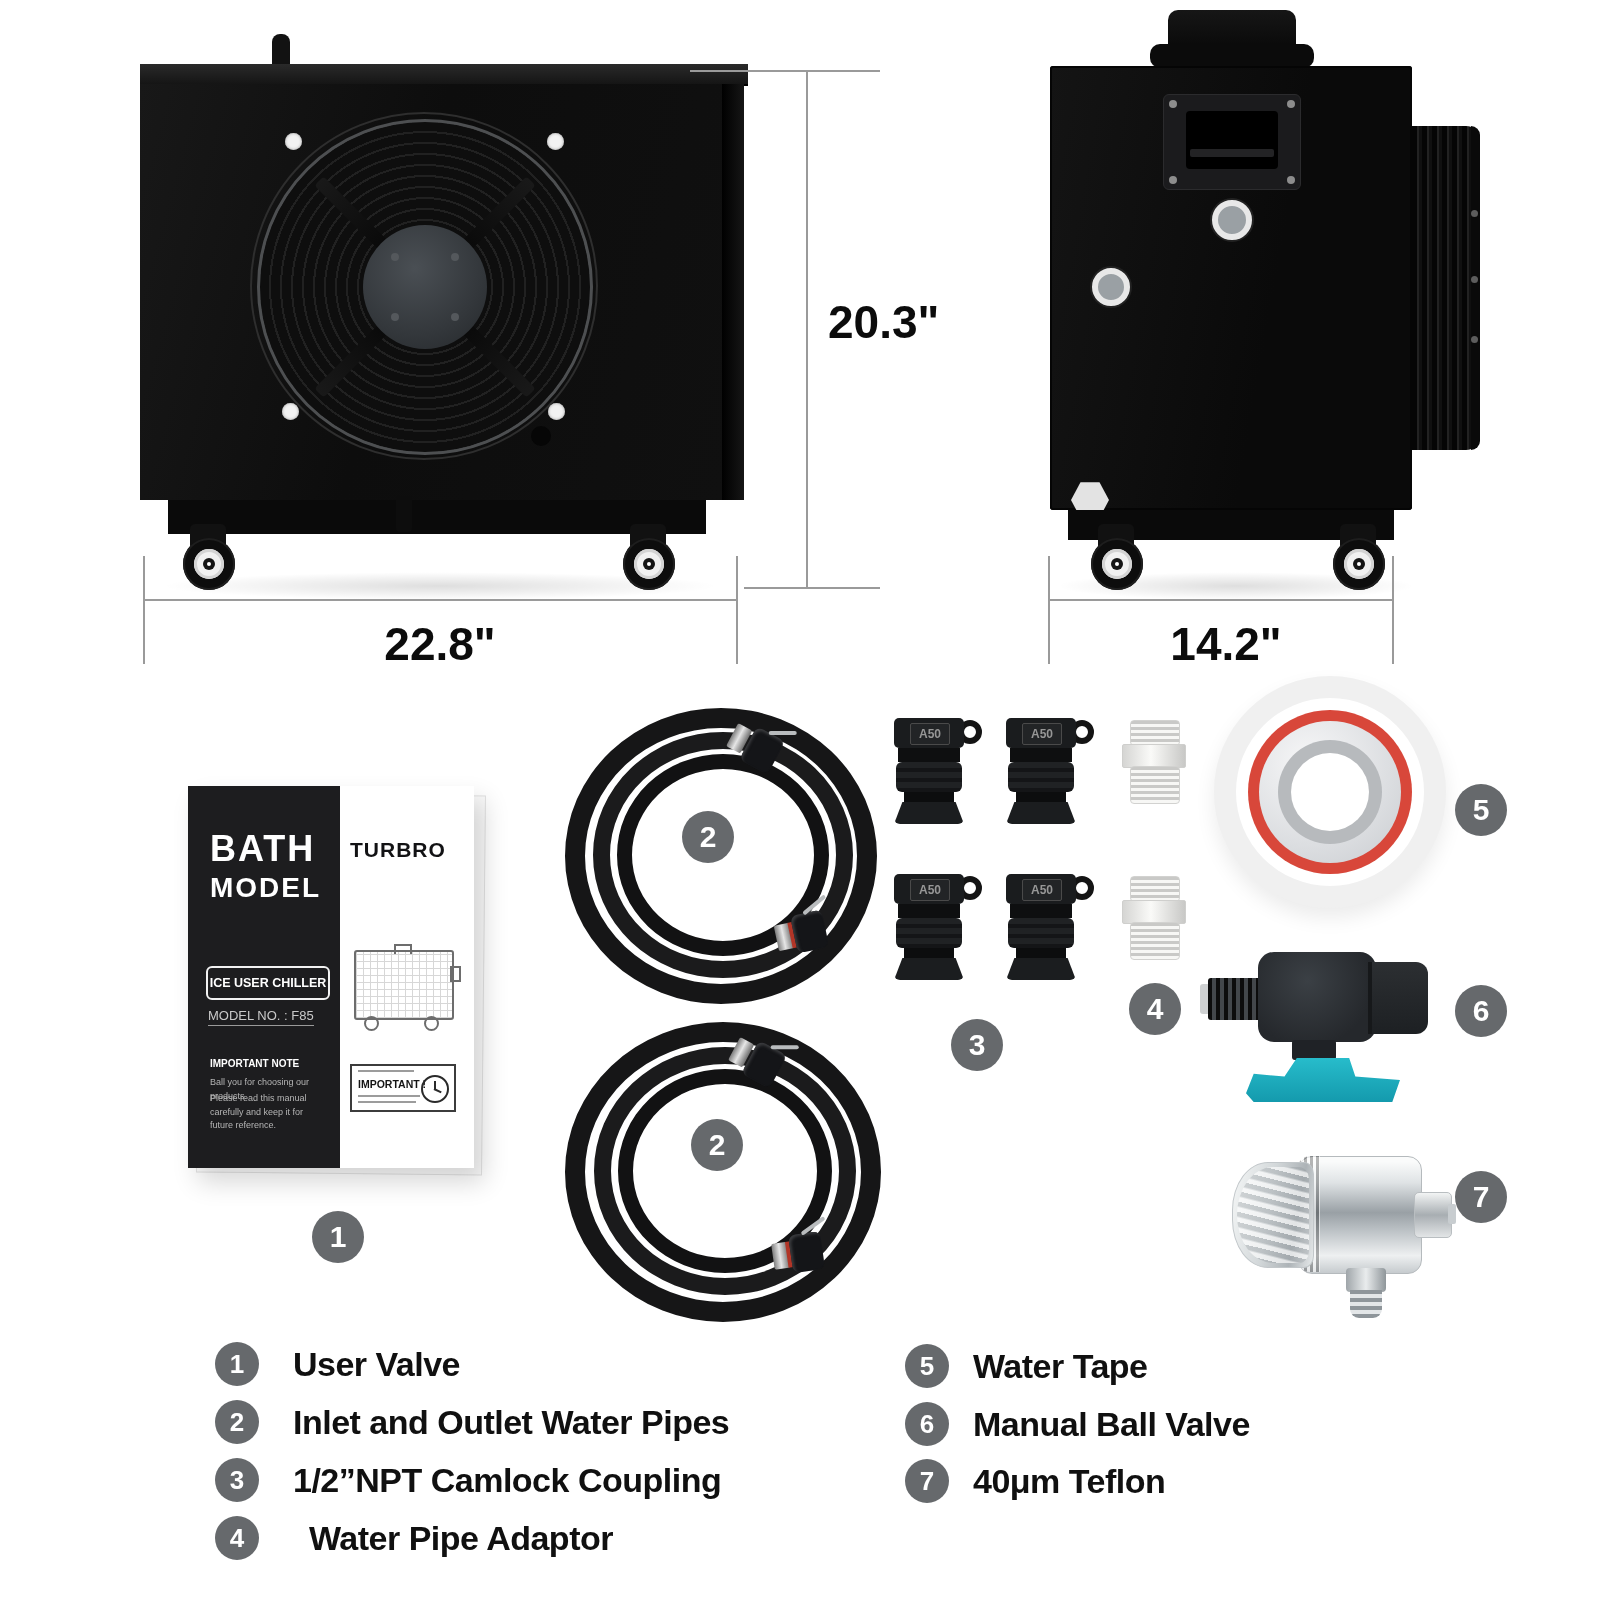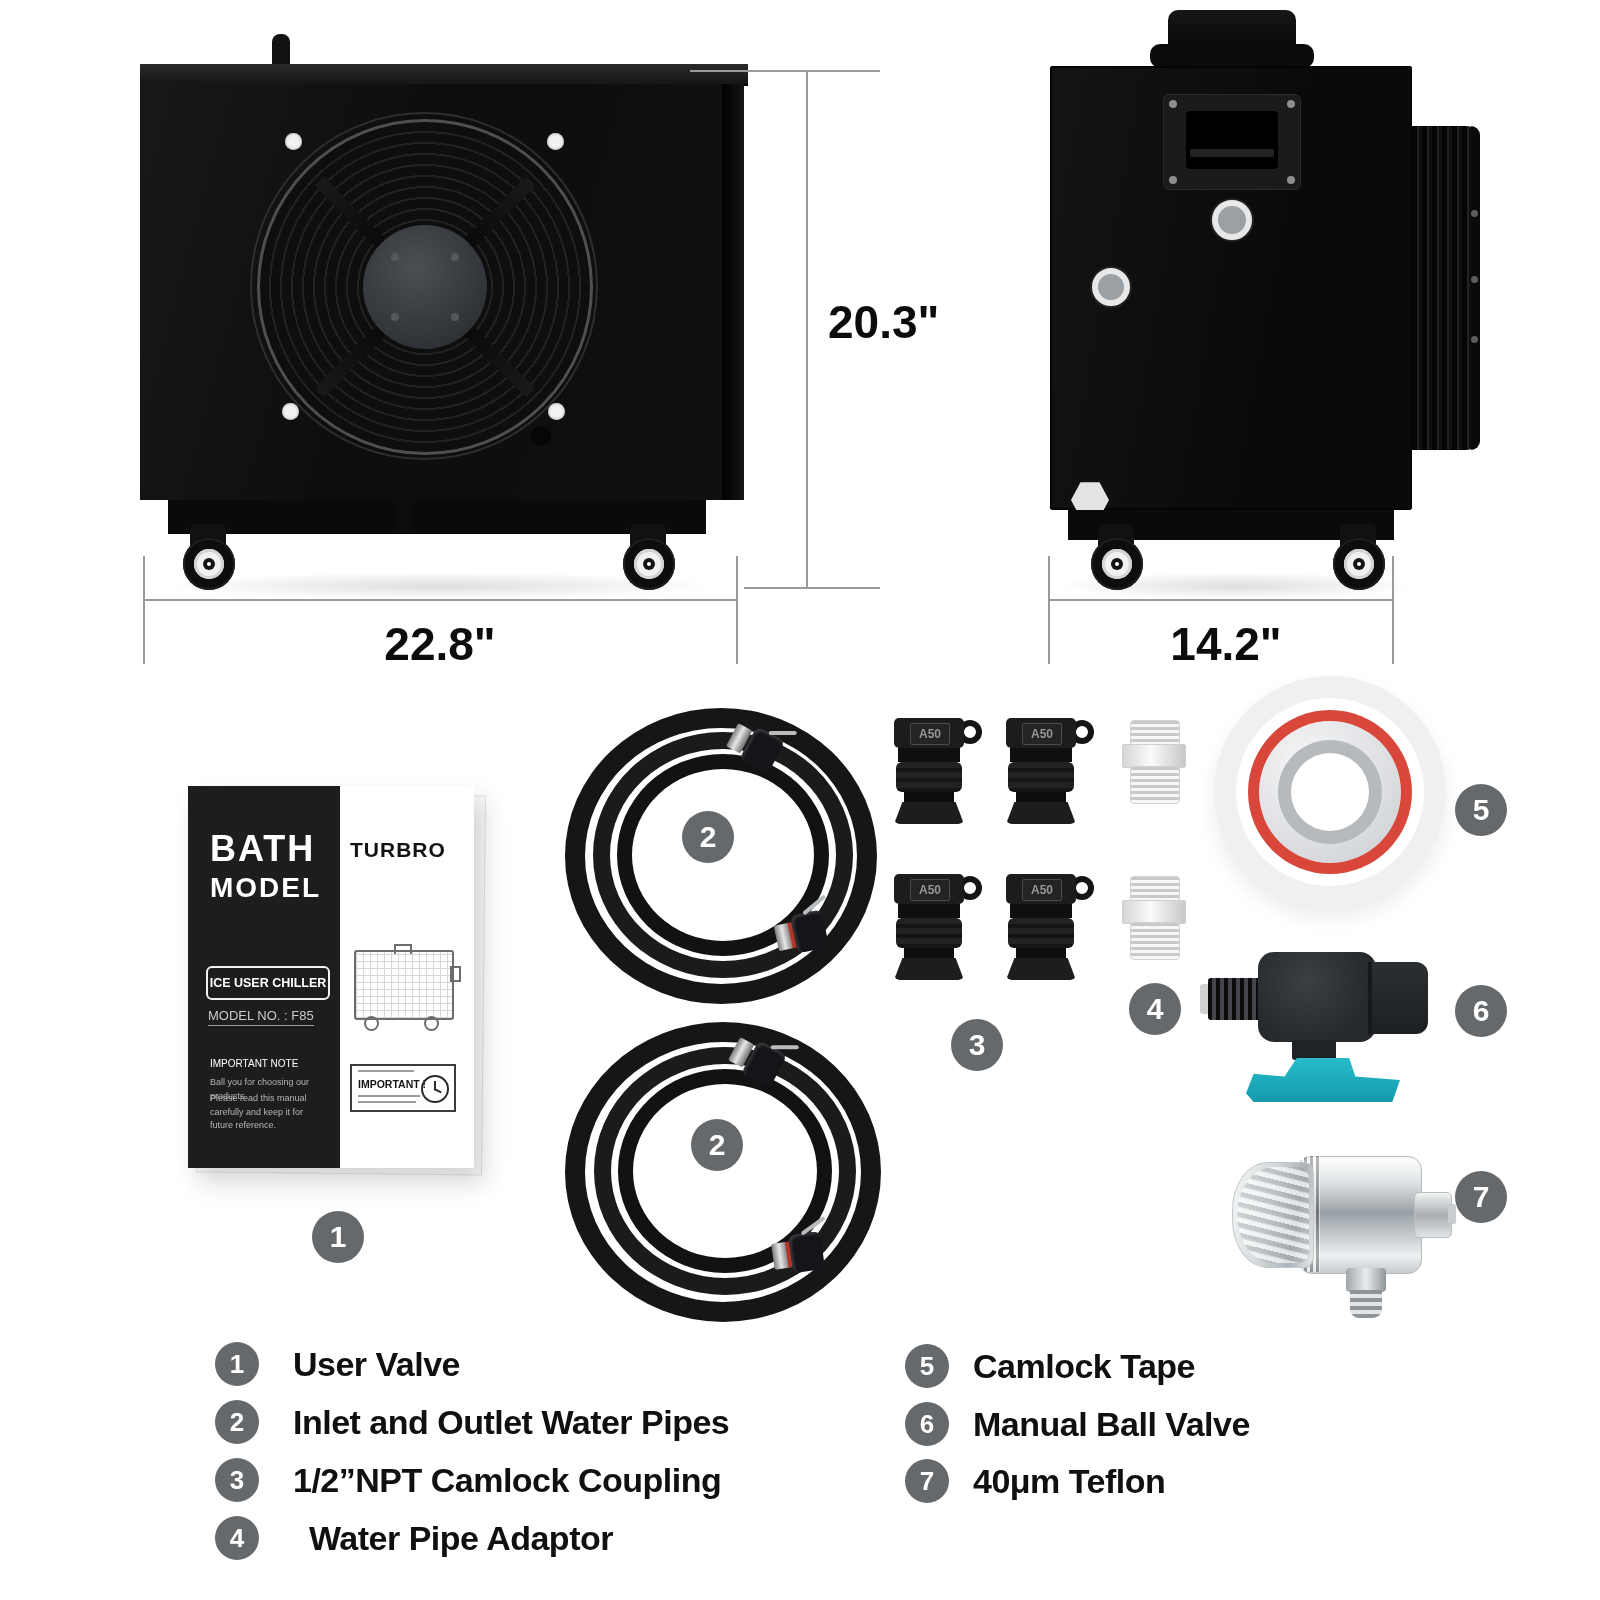--- a/index.html
+++ b/index.html
@@ -43,21 +43,21 @@
   .port{position:absolute;border-radius:50%;background:#9aa0a4;border:6px solid #e8e8e8;box-shadow:0 0 0 2px #222;}
   .hexplug{position:absolute;background:#e3e3e3;clip-path:polygon(25% 3%,75% 3%,100% 50%,75% 97%,25% 97%,0 50%);}
   
   .page-back{position:absolute;background:#fbfbfb;border:1px solid #e3e3e3;transform:rotate(.6deg);}
   .page{position:absolute;background:#ffffff;box-shadow:10px 14px 24px rgba(0,0,0,.16);}
   .page-dark{position:absolute;background:#1d1d1f;}
   .m-title{position:absolute;color:#fff;font-weight:800;letter-spacing:2px;}
   .m-badge{position:absolute;border:2px solid #f2f2f2;border-radius:6px;color:#fff;font-weight:700;
            display:flex;align-items:center;justify-content:center;}
   .m-small{position:absolute;color:#c9c9c9;}
-  .m-note-t{position:absolute;color:#fff;font-weight:400;}
+  .m-note-t{position:absolute;color:#fff;font-weight:700;}
   .m-note{position:absolute;color:#b5b5b5;line-height:1.5;}
   .m-brand{position:absolute;font-weight:800;color:#121214;letter-spacing:1px;}
   .draw-rect{position:absolute;border:2px solid #6d6d6d;border-radius:3px;
              background:repeating-linear-gradient(90deg,#d7d7d7 0 1px,transparent 1px 7px),
                         repeating-linear-gradient(0deg,#d7d7d7 0 1px,transparent 1px 7px);}
   .sticker{position:absolute;border:2px solid #3c3c3c;background:#fff;}
   .tiny-bar{position:absolute;background:#9c9c9c;height:3px;}
   
   .hose-ring{position:absolute;border-radius:50%;border-style:solid;border-color:#161617;}
   .fit{position:absolute;}
@@ -367,21 +367,21 @@
     <div class="callout small" style="left:215px;top:1400px;">2</div>
     <div class="legend-label" style="left:293px;top:1400px;">Inlet and Outlet Water Pipes</div>
 
     <div class="callout small" style="left:215px;top:1458px;">3</div>
     <div class="legend-label" style="left:293px;top:1458px;">1/2”NPT Camlock Coupling</div>
 
     <div class="callout small" style="left:215px;top:1516px;">4</div>
     <div class="legend-label" style="left:293px;top:1516px;margin-left:16px;">Water Pipe Adaptor</div>
 
     <div class="callout small" style="left:905px;top:1344px;">5</div>
-    <div class="legend-label" style="left:973px;top:1344px;">Camlock Tape</div>
+    <div class="legend-label" style="left:973px;top:1344px;">Water Tape</div>
 
     <div class="callout small" style="left:905px;top:1402px;">6</div>
     <div class="legend-label" style="left:973px;top:1402px;">Manual Ball Valve</div>
 
     <div class="callout small" style="left:905px;top:1459px;">7</div>
     <div class="legend-label" style="left:973px;top:1459px;">40μm Teflon</div>
   </div>
 
 </div>
 

